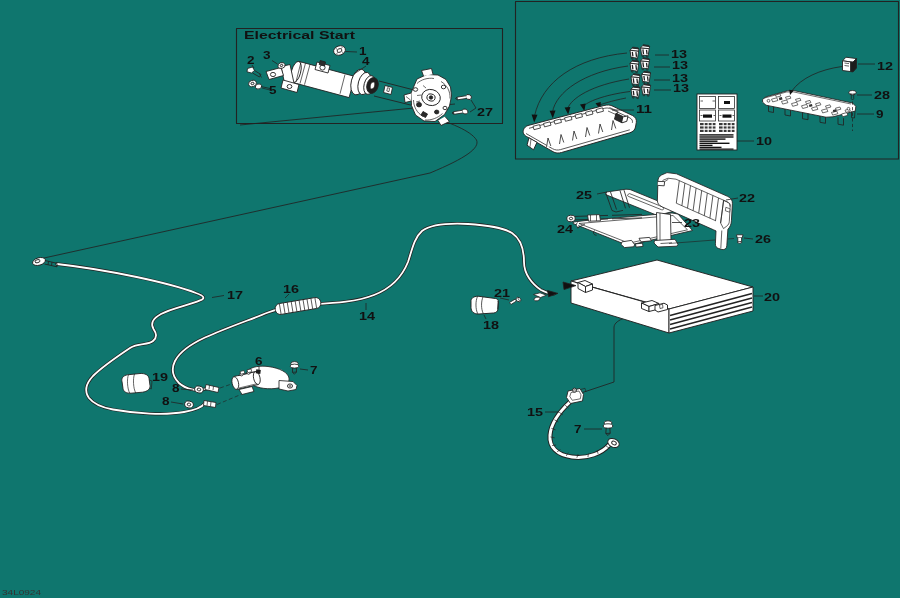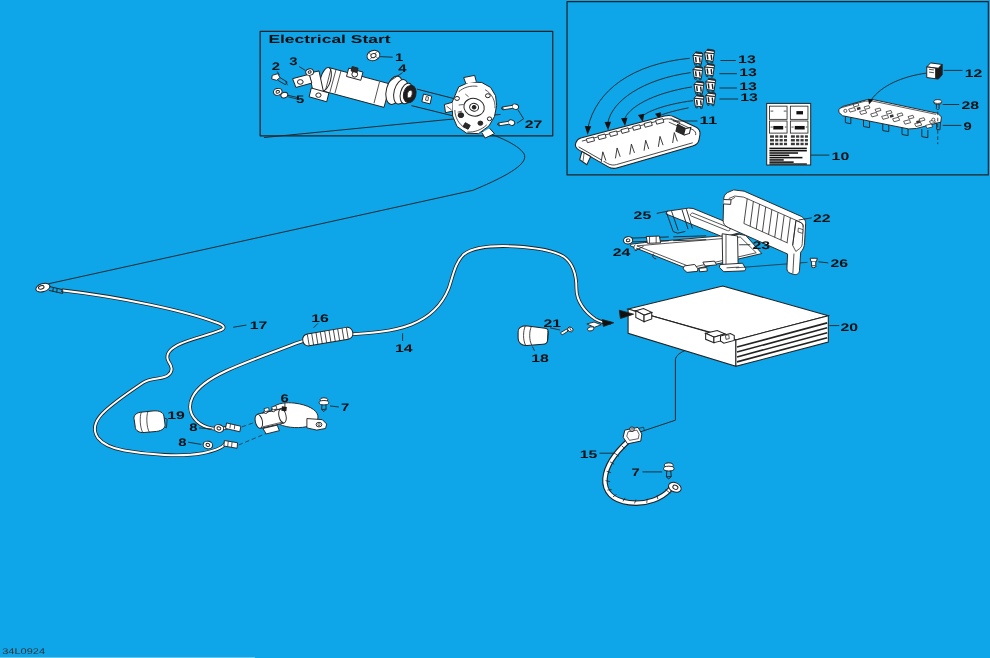--- a/index.html
+++ b/index.html
@@ -1,16 +1,16 @@
 <!DOCTYPE html>
 <html><head>
 <meta charset="utf-8">
 <style>
   html,body{margin:0;padding:0;background:#fff;}
-  #canvas{width:900px;height:598px;position:relative;background:#0ea5e9;overflow:hidden;}
+  #canvas{width:900px;height:598px;position:relative;background:#0f766e;overflow:hidden;}
   svg{position:absolute;top:0;left:0;}
   text{font-family:"Liberation Sans",sans-serif;font-weight:bold;fill:#111;}
   .num{font-size:10px;}
   .ttl{font-size:10.5px;}
   .tiny{font-size:7.5px;font-weight:normal;fill:#333;}
 </style>
 </head>
 <body>
 <div id="canvas">
 <svg width="900" height="598" viewBox="0 0 900 598">

